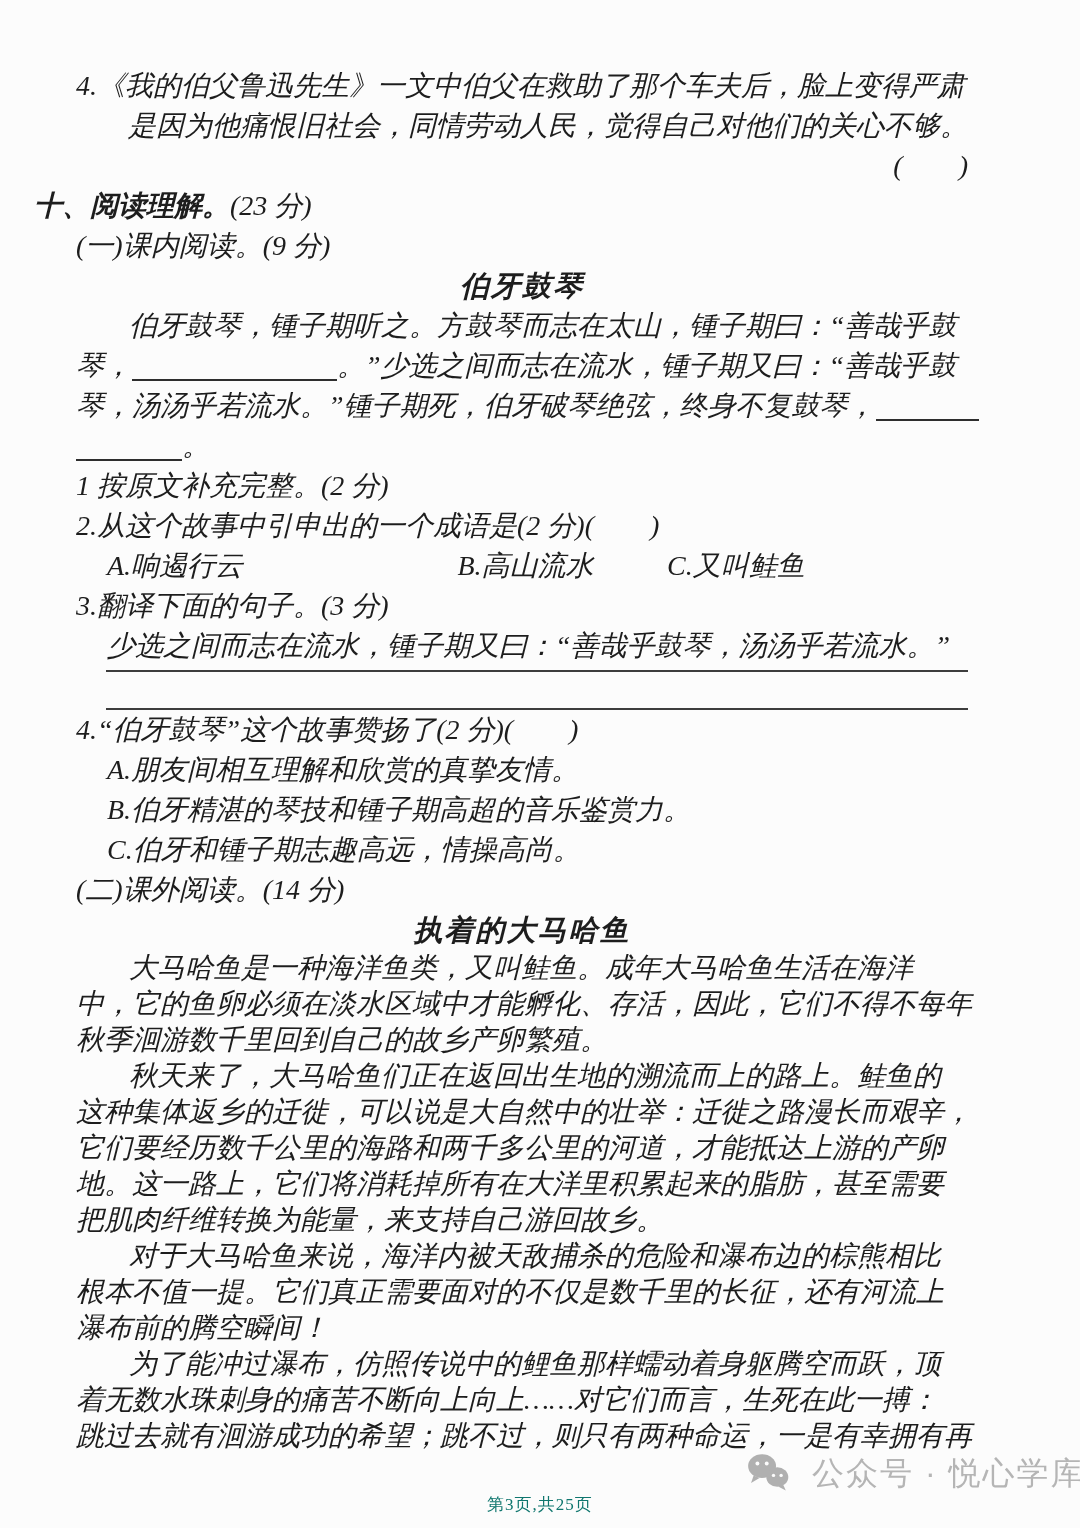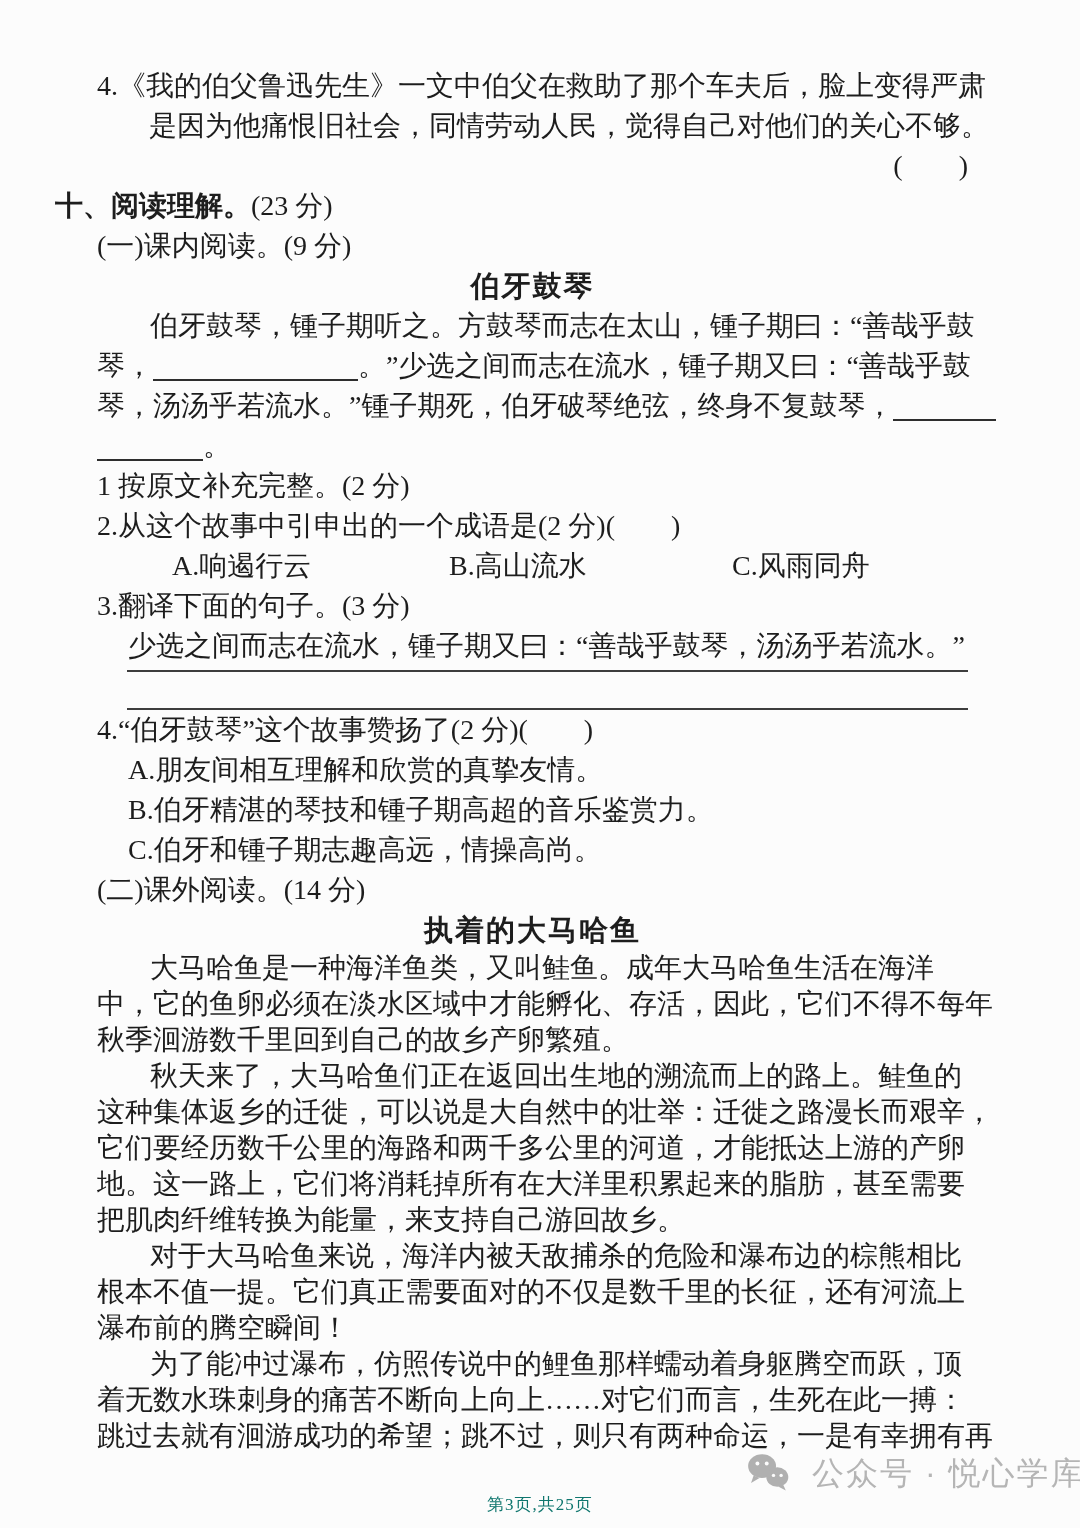--- a/index.html
+++ b/index.html
@@ -5,21 +5,21 @@
   html,body{margin:0;padding:0;background:#e8e8e8;}
   .page{
     position:relative;
     width:1080px;height:1528px;
     background:#fcfcfc;
     color:#1d1d1d;
     overflow:hidden;
     font-family:"Liberation Serif","DejaVu Serif",serif;
     font-size:28px;
   }
-  .content{padding:66px 112px 0 97px;}
+  .content{padding:66px 112px 0 76px;font-style:italic;}
   .line{line-height:40px;white-space:nowrap;}
   .wrap2{margin-left:52px;}
   .paren-line{text-align:right;}
   .pre{white-space:pre;}
   .heading{margin-left:-42px;}
   .hd-bold{font-family:"Liberation Sans","DejaVu Sans",sans-serif;font-weight:700;}
   .hd-score{font-weight:400;}
   .title-center{
     text-align:center;
     font-family:"Liberation Sans","DejaVu Sans",sans-serif;
@@ -29,22 +29,22 @@
   .blank{
     display:inline-block;
     border-bottom:2px solid #2e2e2e;
     height:30px;vertical-align:-6px;
   }
   .b-mid{width:205px;}
   .b-end{width:103px;}
   .b-start{width:106px;}
   .flexline{display:flex;justify-content:flex-start;}
   .opts{margin-left:31px;}
-  .optA{display:inline-block;width:277px;margin-left:44px;}
-  .optB{display:inline-block;width:283px;}
+  .optA{display:inline-block;width:277px;}
+  .optB{display:inline-block;width:283px;text-align:center;}
   .oi{margin-left:31px;}
   .rule{height:0;border-top:2px solid #3d3d3d;margin-left:30px;margin-top:4px;}
   .rule2{margin-top:36px;}
   .fl{line-height:36px;white-space:nowrap;}
   .footer-page{
     position:absolute;left:487px;top:1493px;
     font-size:17px;color:#0f766e;letter-spacing:1px;
   }
   .watermark{
     position:absolute;left:746px;top:1452px;
@@ -83,21 +83,21 @@
       <span class="blank b-start"></span><span>。</span>
     </div>
 
     <div class="line">1 按原文补充完整。(2 分)</div>
 
     <div class="line flexline">
       <span>2.从这个故事中引申出的一个成语是(2 分)</span>
         <span class="pre">(　　)</span>
     </div>
     <div class="line opts">
-      <span class="optA">A.响遏行云</span><span class="optB">B.高山流水</span><span>C.风雨同舟</span>
+      <span class="optA">A.响遏行云</span><span class="optB">B.高山流水</span><span>C.又叫鲑鱼</span>
     </div>
 
     <div class="line">3.翻译下面的句子。(3 分)</div>
     <div class="line oi">少选之间而志在流水，锺子期又曰：“善哉乎鼓琴，汤汤乎若流水。”</div>
 
     <div class="rule"></div>
     <div class="rule rule2"></div>
 
     <div class="line flexline">
       <span>4.“伯牙鼓琴”这个故事赞扬了(2 分)</span>

